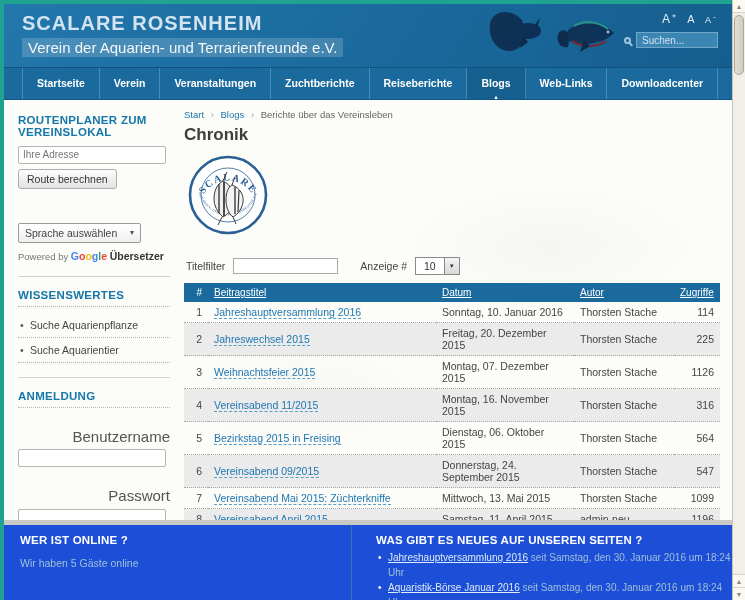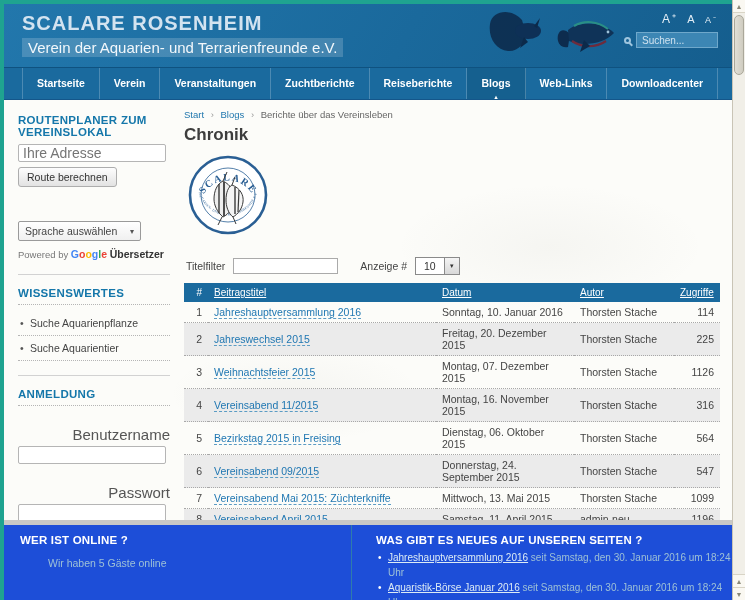--- a/index.html
+++ b/index.html
@@ -41,21 +41,21 @@
   .content { display:flex; height:420px; overflow:hidden;
     background-color:#fcfcf9;
     background-image:radial-gradient(ellipse 180px 70px at 40% 70%, rgba(120,120,100,0.05), transparent 70%),
                      radial-gradient(ellipse 220px 90px at 75% 35%, rgba(120,120,100,0.05), transparent 70%);
   }
 
   
   .sidebar { width:172px; flex:0 0 auto; padding:14px 6px 0 14px; }
   .sb-h { color:#1577aa; font-size:11.5px; font-weight:bold; letter-spacing:0.3px; margin-bottom:6px; }
   .sb-h.dotted { border-bottom:1px dotted #b5b5b5; padding-bottom:5px; }
-  .text-input { width:148px; height:18px; border:1px solid #b5b5b5; border-radius:2px; background:#fff; font-size:14px; padding:1px 4px; color:#444; font-family:"Liberation Sans",sans-serif; }
+  .text-input { width:148px; height:18px; border:1px solid #b5b5b5; border-radius:2px; background:#fff; font-size:10px; padding:1px 4px; color:#444; font-family:"Liberation Sans",sans-serif; }
   .btn { display:inline-block; background:linear-gradient(#fdfdfd,#e2e2e2); border:1px solid #adadad; border-radius:3px; font-size:10.5px; color:#333; padding:3px 8px; margin-top:5px; cursor:pointer; }
   .lang-select { width:123px; height:20px; border:1px solid #9a9a9a; border-radius:2px; background:linear-gradient(#fff,#f0f0f0); font-size:10.5px; color:#444; display:flex; align-items:center; justify-content:space-between; padding:0 6px; margin-top:34px; cursor:pointer; }
   .lang-select .arrow { font-size:8px; color:#555; }
   .powered { font-size:9.5px; color:#777; margin-top:7px; }
   .glogo { font-weight:bold; font-size:10.5px; }
   .g0,.g3{color:#4285F4;} .g1,.g5{color:#EA4335;} .g2{color:#FBBC05;} .g4{color:#34A853;}
   .gprod { color:#333; font-weight:bold; font-size:10.5px; }
   .sb-divider { border:none; border-top:1px solid #d2d2d2; margin:14px 0 12px 0; }
   .sb-list { list-style:none; }
   .sb-list li { font-size:10.5px; color:#444; padding:6px 0 6px 12px; border-bottom:1px dotted #b5b5b5; position:relative; }
@@ -88,21 +88,21 @@
   .col-date { width:138px; } .col-author { width:100px; } .col-hits { width:46px; text-align:right; }
   .listing td a { color:#2077b2; text-decoration:none; border-bottom:1px dashed #5b9cc4; cursor:pointer; }
   .listing th.col-num { text-align:right; }
 
   
   .gray-strip { height:5px; background:#c9c9c6; }
   .footer { height:84px; background:#1d4ed8; display:flex; overflow:hidden;justify-content:center; }
   .f-left { width:348px; flex:0 0 auto; padding:9px 0 0 16px; border-right:1px solid #2f7cab; }
   .f-right { flex:1; padding:9px 0 0 24px; }
   .f-h { color:#fff; font-size:11.5px; font-weight:bold; letter-spacing:0.2px; }
-  .f-text { color:#9dc0d6; font-size:10.5px; margin-top:11px;margin-left:28px; }
+  .f-text { color:#9dc0d6; font-size:10.5px; margin-top:11px; }
   .news-list { list-style:none; margin-top:4px; }
   .news-list li { font-size:10px; color:#9dc0d6; line-height:15px; padding-left:12px; position:relative; }
   .news-list li::before { content:"•"; position:absolute; left:2px; color:#fff; }
   .news-list a { color:#dcebf5; text-decoration:underline; cursor:pointer; }
   .bottom-strip { height:6px; background:#e4e3dd; border-top:1px solid #c2c1ba; }
 </style>
 </head>
 <body>
 
 <div class="scrollbar">

